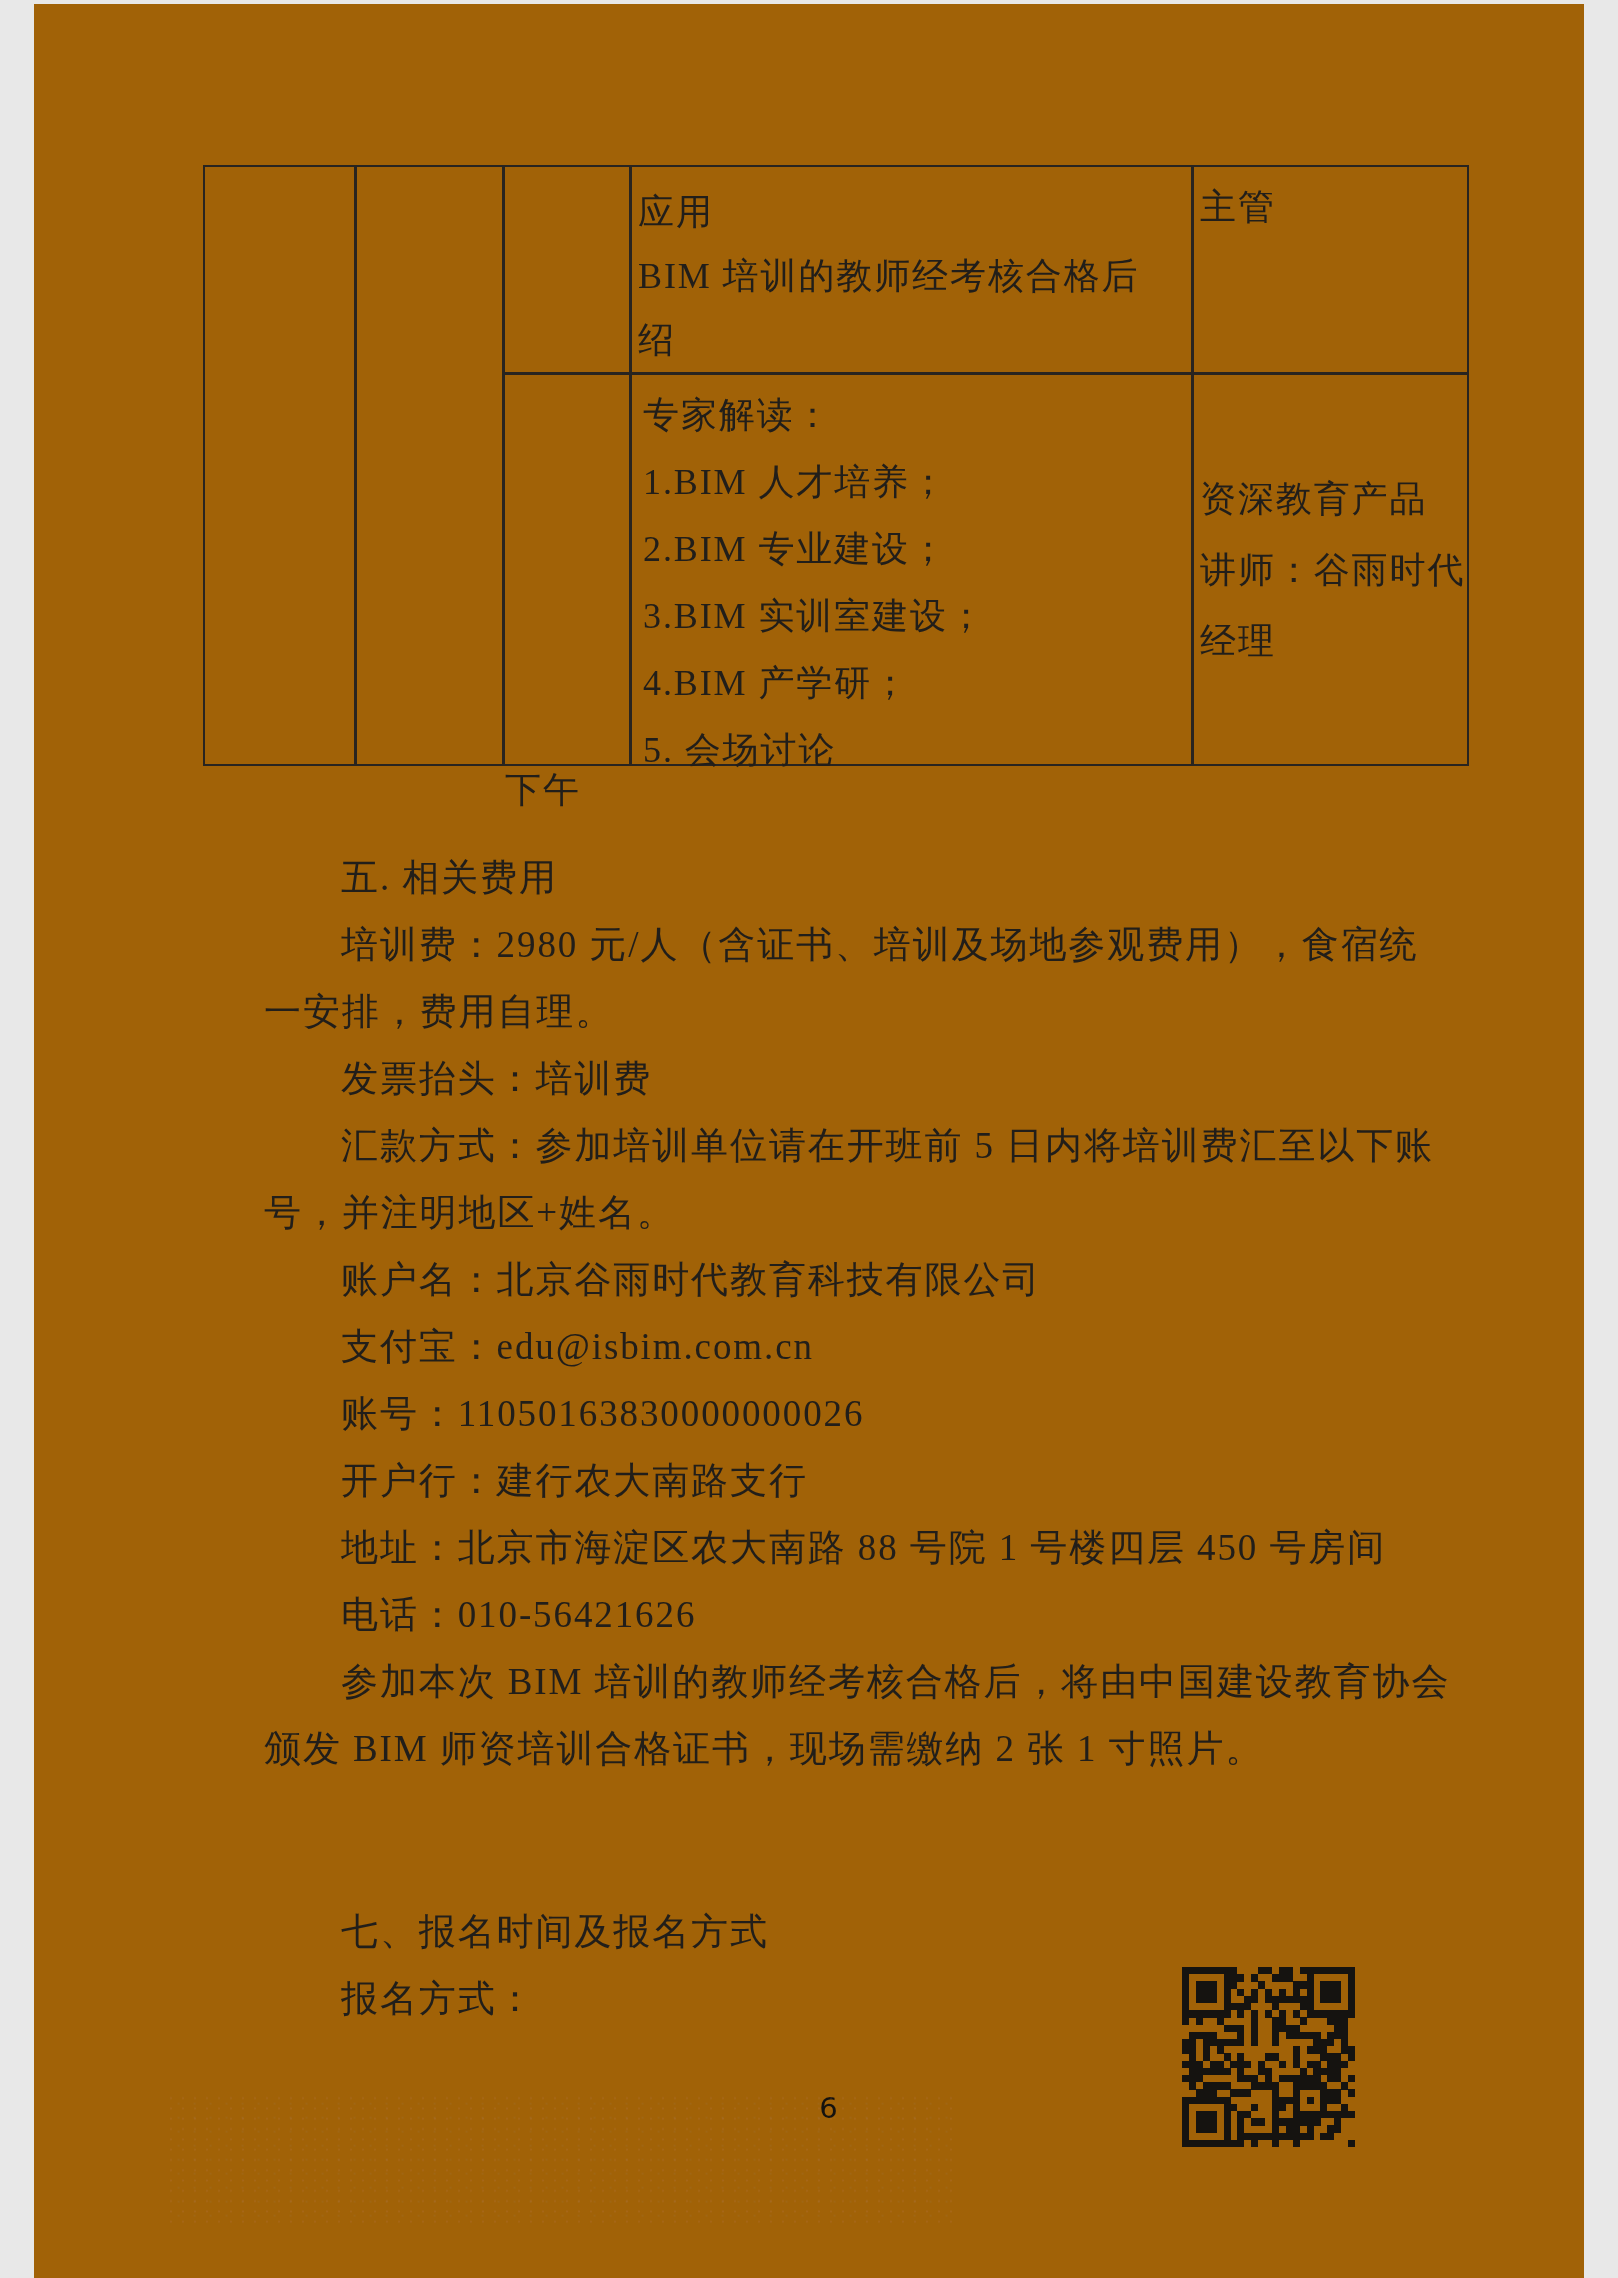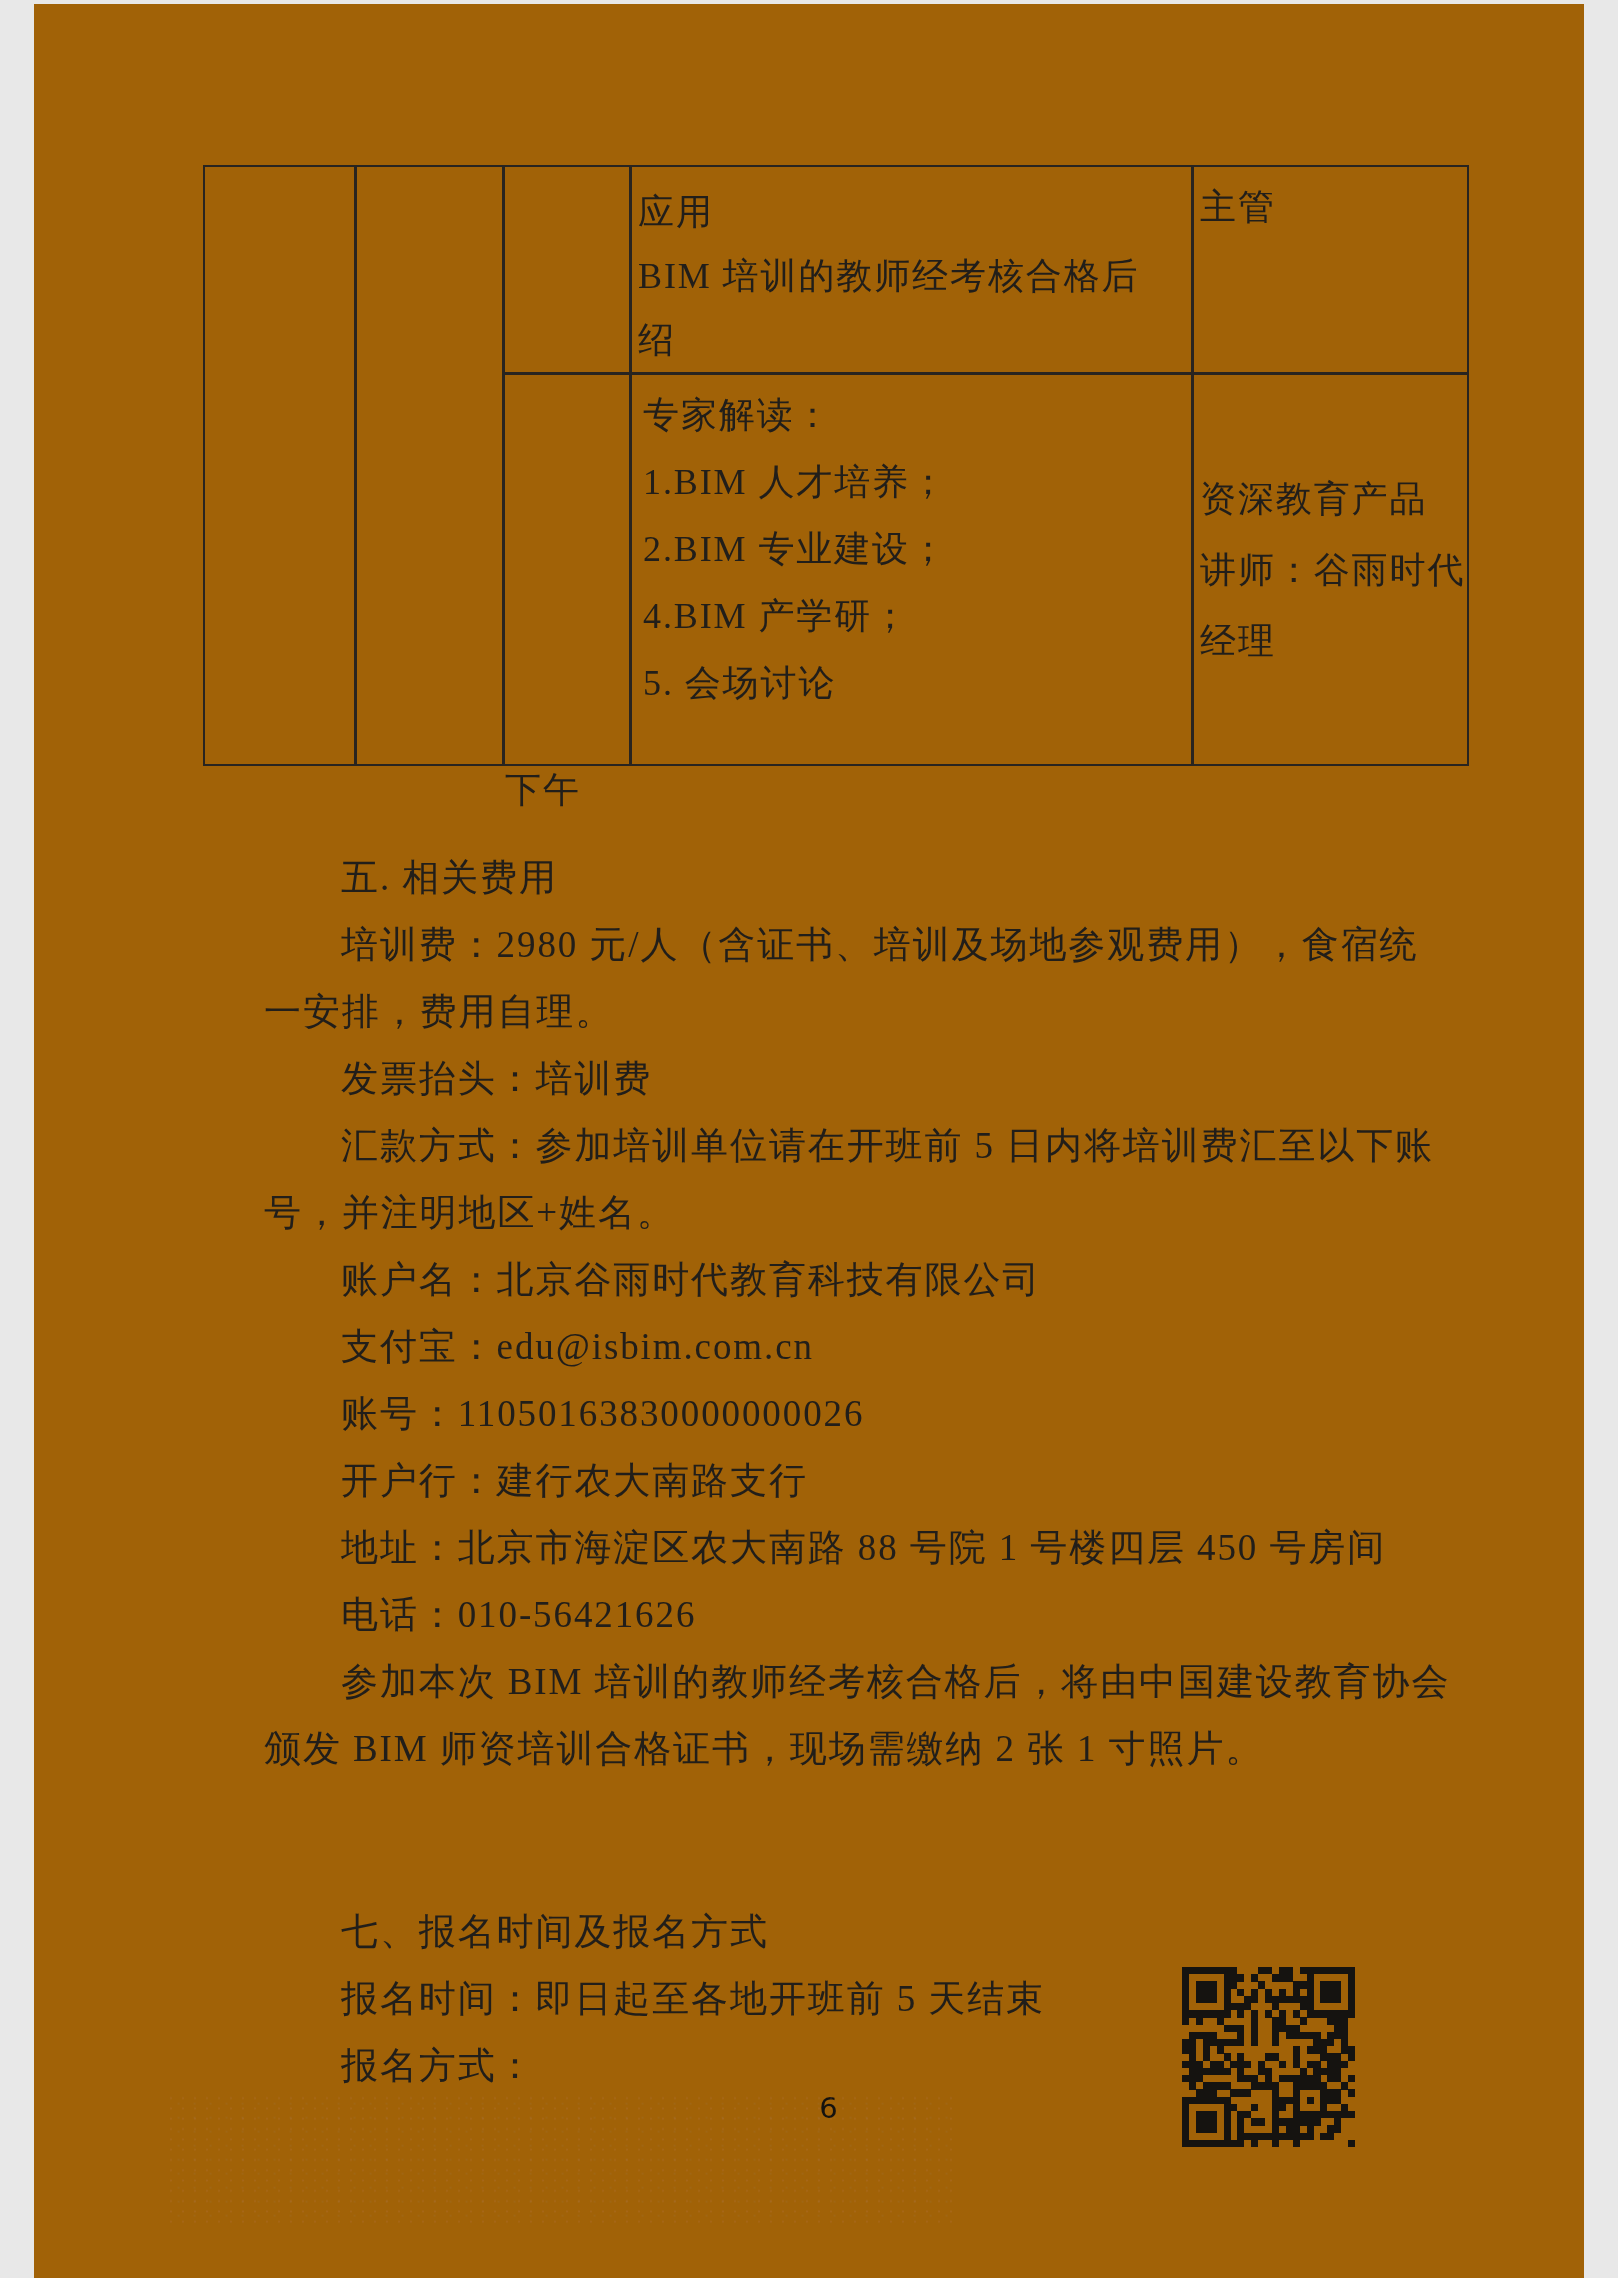--- a/index.html
+++ b/index.html
@@ -94,20 +94,21 @@
     </div>
 
     <div class="cell session-cell">
       <span class="tl">下午</span>
     </div>
 
     <div class="cell r2c4">
       <span class="tl">专家解读：</span>
       <span class="tl">1.BIM 人才培养；</span>
       <span class="tl">2.BIM 专业建设；</span>
+      <span class="tl">3.BIM 实训室建设；</span>
       <span class="tl">4.BIM 产学研；</span>
       <span class="tl">5. 会场讨论</span>
     </div>
 
     <div class="cell r2c5">
       <span class="tl">资深教育产品</span>
       <span class="tl">讲师：谷雨时代</span>
       <span class="tl">经理</span>
     </div>
   </div>
@@ -124,21 +125,20 @@
     <span class="ln ind">账号：11050163830000000026</span>
     <span class="ln ind">开户行：建行农大南路支行</span>
     <span class="ln ind">地址：北京市海淀区农大南路 88 号院 1 号楼四层 450 号房间</span>
     <span class="ln ind">电话：010-56421626</span>
     <span class="ln ind">参加本次 BIM 培训的教师经考核合格后，将由中国建设教育协会</span>
     <span class="ln">颁发 BIM 师资培训合格证书，现场需缴纳 2 张 1 寸照片。</span>
   </div>
 
   <div class="textblock tb2">
     <span class="ln ind">七、报名时间及报名方式</span>
-    <span class="ln ind">报名时间：即日起至各地开班前 5 天结束</span>
     <span class="ln ind">报名方式：</span>
   </div>
 
   <div class="qr">
     <svg id="qr-svg" viewBox="0 0 25 25" preserveAspectRatio="none" xmlns="http://www.w3.org/2000/svg">
         <rect x="0" y="0" width="1.02" height="1.02" fill="#151310"></rect>
         <rect x="1" y="0" width="1.02" height="1.02" fill="#151310"></rect>
         <rect x="2" y="0" width="1.02" height="1.02" fill="#151310"></rect>
         <rect x="3" y="0" width="1.02" height="1.02" fill="#151310"></rect>
         <rect x="4" y="0" width="1.02" height="1.02" fill="#151310"></rect>

